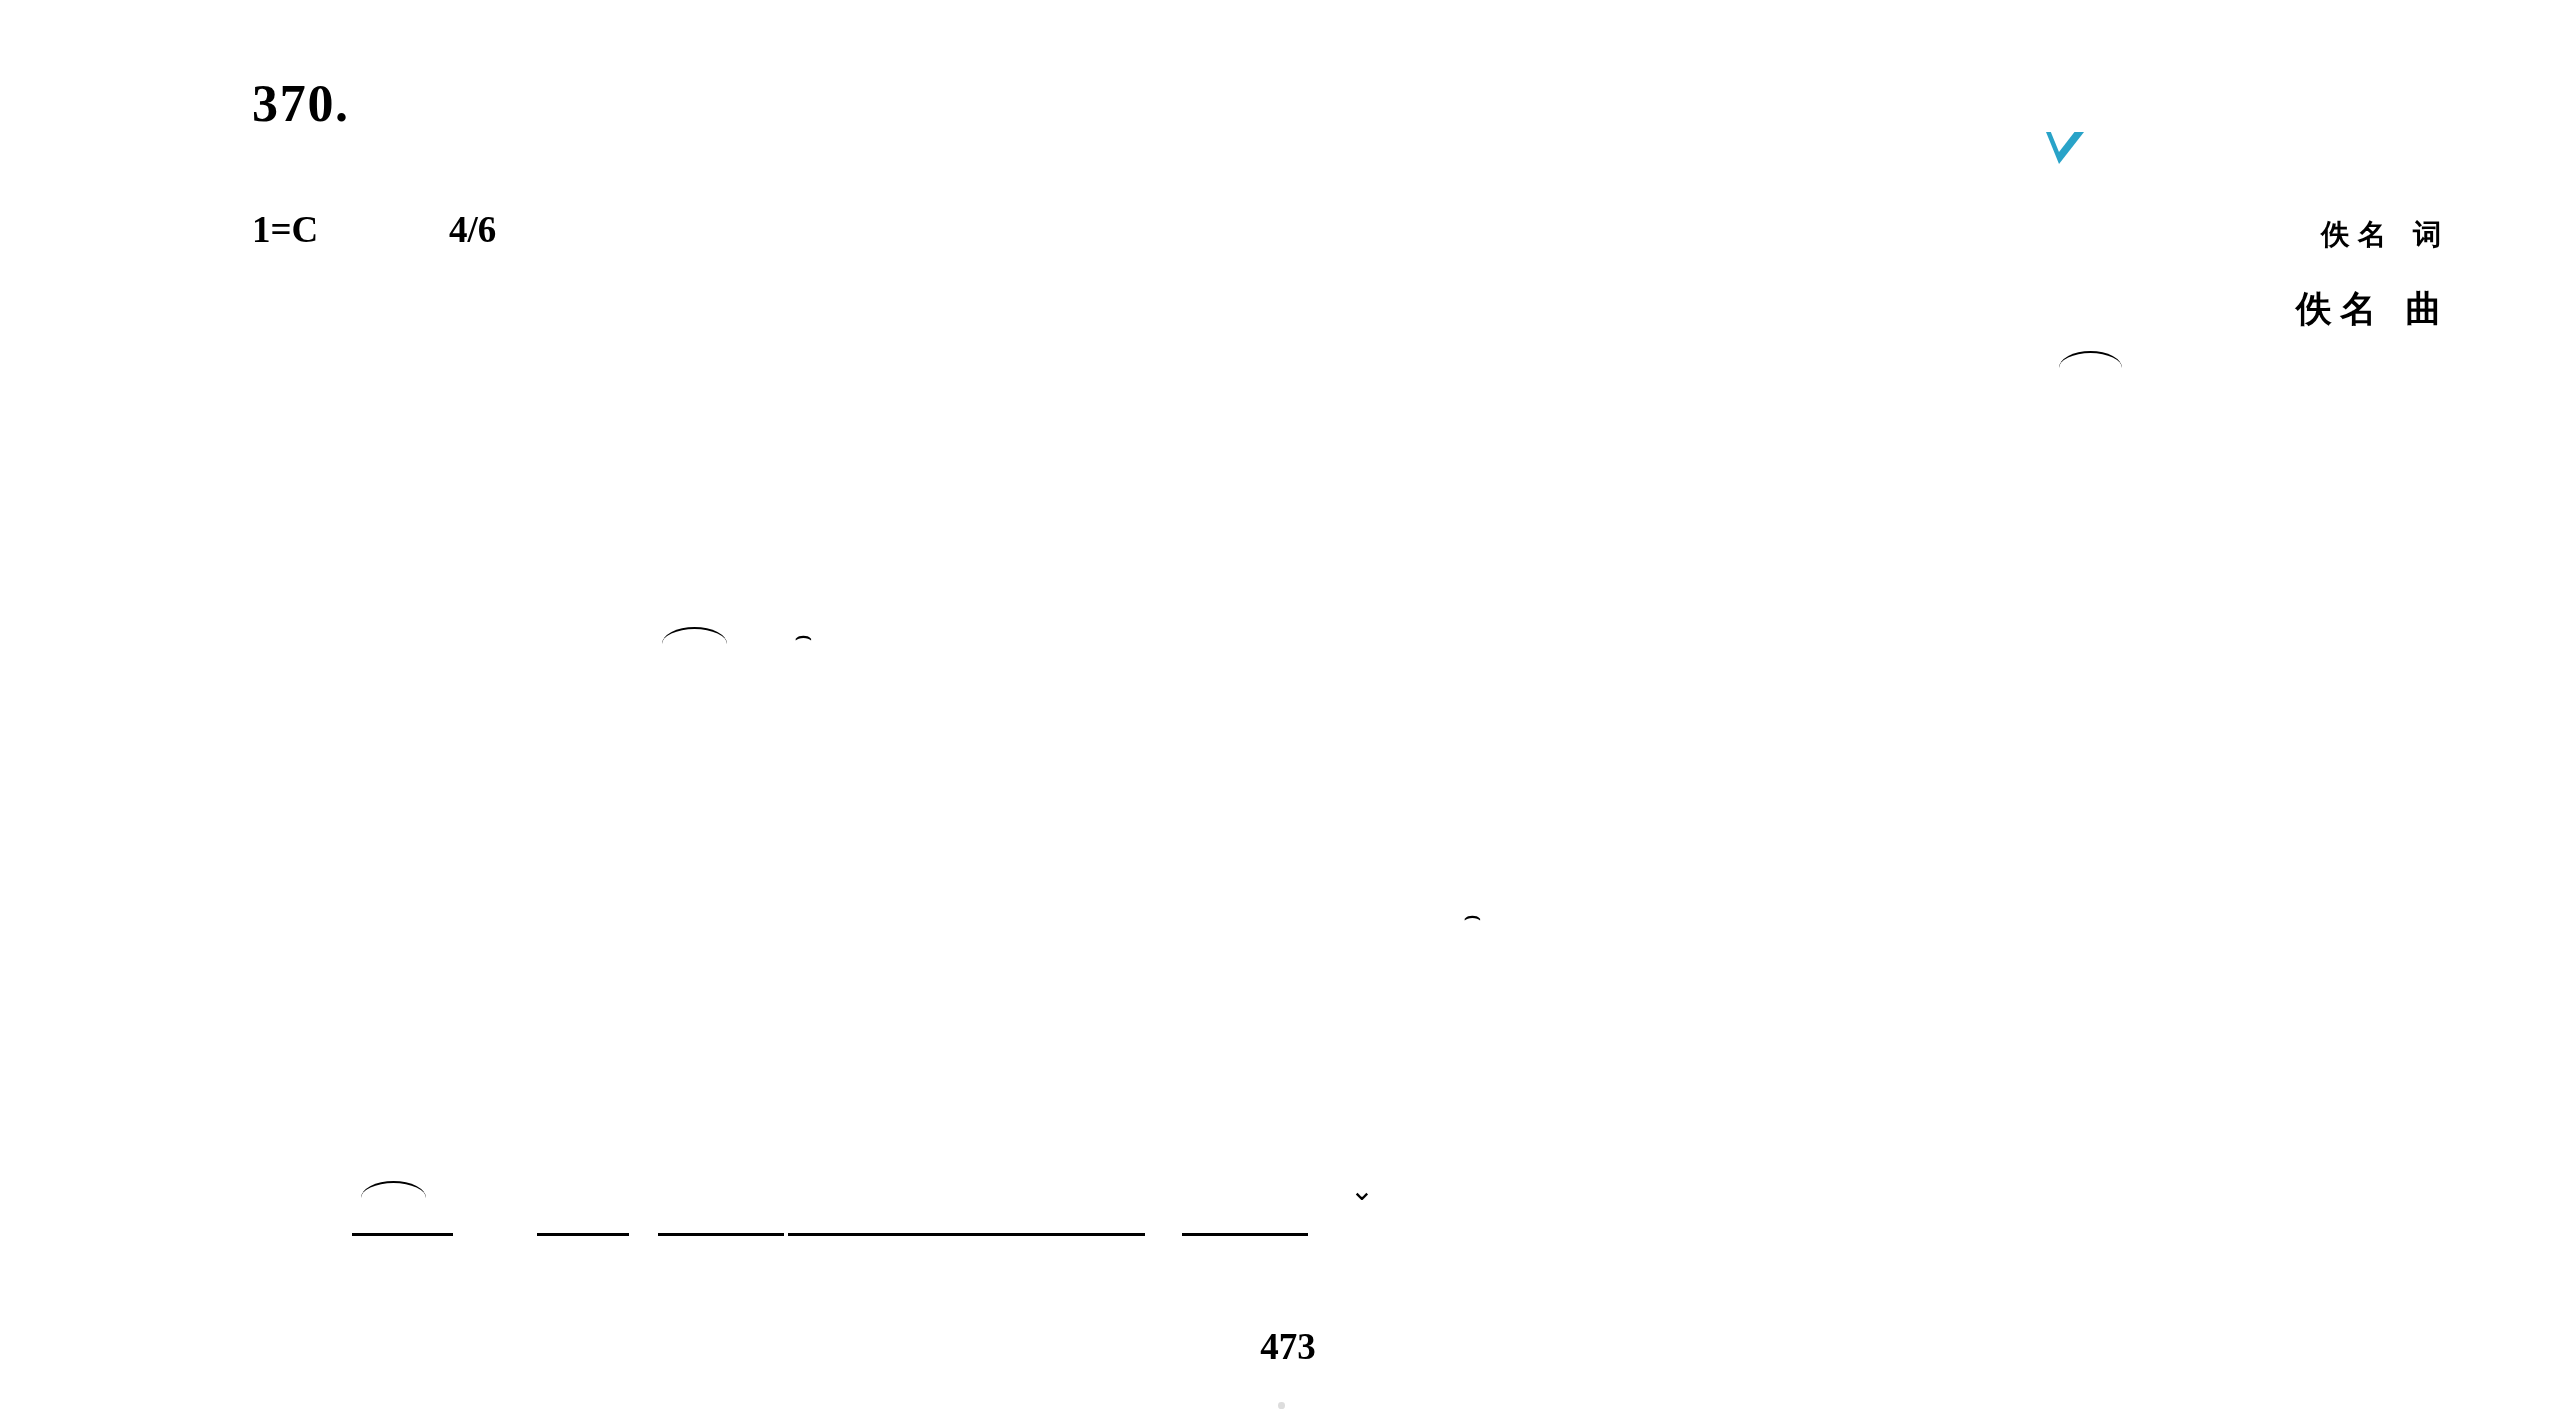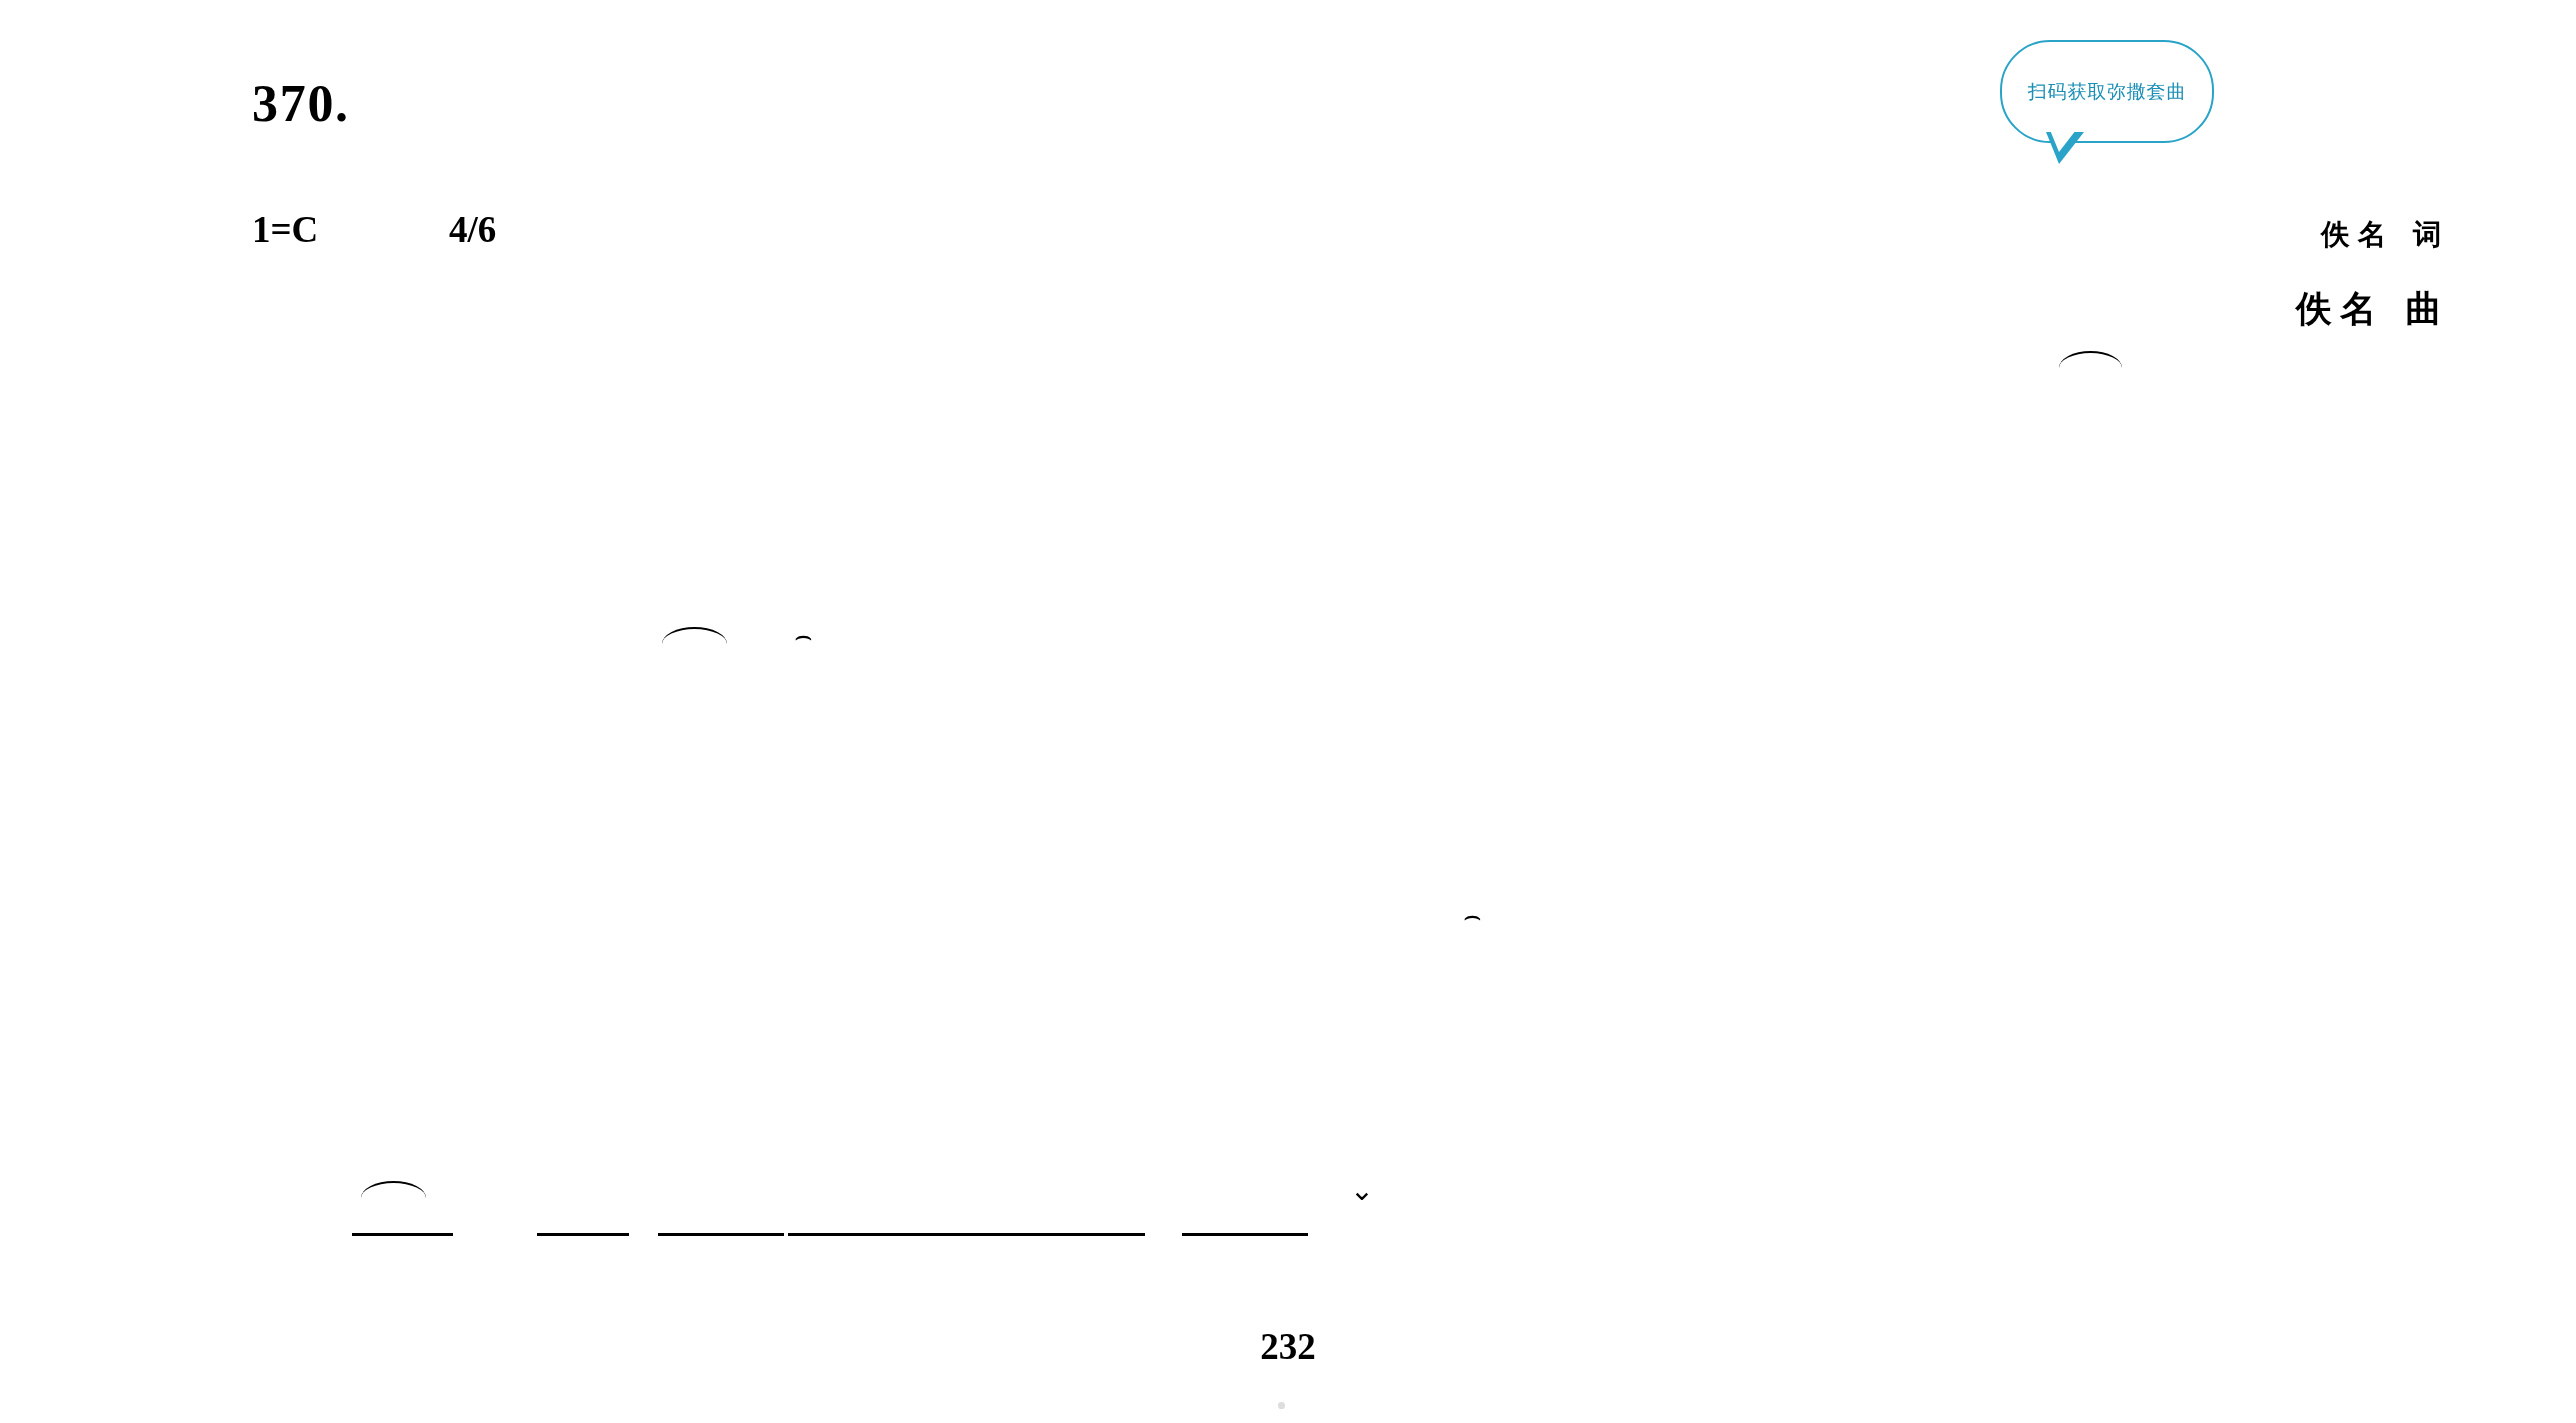--- a/index.html
+++ b/index.html
@@ -221,23 +221,20 @@
   <div class="song-number">370.</div>
   <div class="key-sig">1=C</div>
   <div class="time-sig">4/6</div>
   <div class="credit-lyric">佚名 词</div>
   <div class="credit-music">佚名 曲</div>
 
   <div class="qr">
     <div class="qrgrid" id="qrgrid"><i class="on"></i><i class="on"></i><i class="on"></i><i class="on"></i><i class="on"></i><i class="on"></i><i class="on"></i><i></i><i class="on"></i><i class="on"></i><i class="on"></i><i class="on"></i><i></i><i></i><i class="on"></i><i class="on"></i><i class="on"></i><i class="on"></i><i class="on"></i><i class="on"></i><i class="on"></i><i></i><i class="on"></i><i class="on"></i><i class="on"></i><i class="on"></i><i class="on"></i><i class="on"></i><i class="on"></i><i class="on"></i><i></i><i></i><i></i><i></i><i></i><i class="on"></i><i></i><i class="on"></i><i></i><i></i><i class="on"></i><i></i><i></i><i></i><i></i><i class="on"></i><i class="on"></i><i></i><i></i><i></i><i></i><i class="on"></i><i></i><i></i><i></i><i></i><i></i><i class="on"></i><i class="on"></i><i></i><i class="on"></i><i class="on"></i><i class="on"></i><i></i><i class="on"></i><i></i><i></i><i class="on"></i><i></i><i class="on"></i><i></i><i class="on"></i><i class="on"></i><i></i><i class="on"></i><i class="on"></i><i class="on"></i><i class="on"></i><i class="on"></i><i></i><i class="on"></i><i></i><i class="on"></i><i class="on"></i><i class="on"></i><i></i><i class="on"></i><i class="on"></i><i></i><i class="on"></i><i class="on"></i><i class="on"></i><i></i><i class="on"></i><i></i><i class="on"></i><i></i><i></i><i class="on"></i><i class="on"></i><i class="on"></i><i class="on"></i><i></i><i></i><i class="on"></i><i></i><i class="on"></i><i class="on"></i><i></i><i class="on"></i><i></i><i class="on"></i><i class="on"></i><i class="on"></i><i></i><i class="on"></i><i class="on"></i><i></i><i class="on"></i><i class="on"></i><i class="on"></i><i></i><i class="on"></i><i></i><i class="on"></i><i></i><i></i><i></i><i class="on"></i><i class="on"></i><i class="on"></i><i></i><i></i><i class="on"></i><i class="on"></i><i></i><i></i><i></i><i class="on"></i><i></i><i class="on"></i><i class="on"></i><i class="on"></i><i></i><i class="on"></i><i class="on"></i><i></i><i></i><i></i><i></i><i></i><i class="on"></i><i></i><i></i><i class="on"></i><i></i><i></i><i></i><i class="on"></i><i class="on"></i><i></i><i></i><i></i><i class="on"></i><i class="on"></i><i class="on"></i><i></i><i class="on"></i><i></i><i></i><i></i><i></i><i></i><i class="on"></i><i class="on"></i><i class="on"></i><i class="on"></i><i class="on"></i><i class="on"></i><i class="on"></i><i class="on"></i><i></i><i class="on"></i><i></i><i></i><i class="on"></i><i></i><i class="on"></i><i class="on"></i><i></i><i></i><i></i><i></i><i></i><i class="on"></i><i></i><i class="on"></i><i class="on"></i><i class="on"></i><i class="on"></i><i class="on"></i><i class="on"></i><i class="on"></i><i></i><i></i><i></i><i></i><i></i><i></i><i></i><i></i><i></i><i></i><i></i><i></i><i></i><i class="on"></i><i class="on"></i><i></i><i></i><i class="on"></i><i class="on"></i><i></i><i class="on"></i><i></i><i></i><i></i><i></i><i></i><i></i><i></i><i></i><i></i><i></i><i class="on"></i><i></i><i class="on"></i><i class="on"></i><i class="on"></i><i class="on"></i><i></i><i class="on"></i><i class="on"></i><i class="on"></i><i class="on"></i><i class="on"></i><i></i><i class="on"></i><i></i><i></i><i></i><i class="on"></i><i></i><i class="on"></i><i></i><i></i><i class="on"></i><i></i><i></i><i class="on"></i><i></i><i class="on"></i><i class="on"></i><i></i><i></i><i class="on"></i><i></i><i></i><i class="on"></i><i class="on"></i><i class="on"></i><i class="on"></i><i></i><i></i><i class="on"></i><i class="on"></i><i></i><i></i><i></i><i></i><i></i><i></i><i></i><i></i><i></i><i class="on"></i><i></i><i></i><i></i><i></i><i></i><i class="on"></i><i class="on"></i><i class="on"></i><i class="on"></i><i class="on"></i><i class="on"></i><i class="on"></i><i></i><i></i><i class="on"></i><i class="on"></i><i></i><i></i><i class="on"></i><i class="on"></i><i></i><i class="on"></i><i class="on"></i><i class="on"></i><i></i><i></i><i class="on"></i><i></i><i class="on"></i><i class="on"></i><i class="on"></i><i class="on"></i><i class="on"></i><i></i><i></i><i></i><i></i><i></i><i></i><i class="on"></i><i class="on"></i><i></i><i></i><i></i><i></i><i class="on"></i><i class="on"></i><i class="on"></i><i></i><i></i><i class="on"></i><i class="on"></i><i class="on"></i><i></i><i class="on"></i><i></i><i class="on"></i><i class="on"></i><i class="on"></i><i></i><i></i><i></i><i></i><i class="on"></i><i></i><i class="on"></i><i class="on"></i><i></i><i></i><i class="on"></i><i></i><i class="on"></i><i class="on"></i><i></i><i class="on"></i><i></i><i class="on"></i><i></i><i></i><i></i><i></i><i class="on"></i><i class="on"></i><i class="on"></i><i class="on"></i><i class="on"></i><i></i><i></i><i></i><i class="on"></i><i class="on"></i><i></i><i></i><i></i><i></i><i class="on"></i><i class="on"></i><i class="on"></i><i></i><i class="on"></i><i></i><i></i><i></i><i class="on"></i><i class="on"></i><i></i><i></i><i></i><i class="on"></i><i></i><i class="on"></i><i class="on"></i><i class="on"></i><i></i><i></i><i></i><i class="on"></i><i></i><i></i><i class="on"></i><i></i><i></i><i class="on"></i><i></i><i class="on"></i><i></i><i class="on"></i><i class="on"></i><i class="on"></i><i></i><i class="on"></i><i class="on"></i><i></i><i></i><i class="on"></i><i></i><i></i><i class="on"></i><i class="on"></i><i class="on"></i><i></i><i class="on"></i><i class="on"></i><i class="on"></i><i class="on"></i><i class="on"></i><i></i><i></i><i></i><i></i><i></i><i class="on"></i><i></i><i class="on"></i><i></i><i class="on"></i><i></i><i class="on"></i><i></i><i class="on"></i><i></i><i class="on"></i><i class="on"></i><i></i><i class="on"></i><i class="on"></i><i class="on"></i><i></i><i></i><i></i><i class="on"></i><i></i><i></i><i></i><i></i><i class="on"></i><i class="on"></i><i class="on"></i><i class="on"></i><i class="on"></i><i></i><i></i><i></i><i></i><i></i><i class="on"></i><i></i><i class="on"></i><i></i><i></i><i class="on"></i><i></i><i></i><i></i><i class="on"></i><i></i><i></i><i></i><i class="on"></i><i></i><i class="on"></i><i class="on"></i><i></i><i class="on"></i><i class="on"></i><i class="on"></i><i class="on"></i><i class="on"></i><i></i><i class="on"></i><i class="on"></i><i class="on"></i><i></i><i class="on"></i><i></i><i class="on"></i><i class="on"></i><i></i><i class="on"></i><i></i><i></i><i></i><i class="on"></i><i class="on"></i><i class="on"></i><i></i><i class="on"></i><i class="on"></i><i></i><i class="on"></i><i class="on"></i><i class="on"></i><i></i><i class="on"></i><i class="on"></i><i class="on"></i><i></i><i class="on"></i><i></i><i></i><i></i><i></i><i class="on"></i><i class="on"></i><i class="on"></i><i class="on"></i><i></i><i></i><i class="on"></i><i></i><i class="on"></i><i></i><i class="on"></i><i class="on"></i><i class="on"></i><i></i><i class="on"></i><i class="on"></i><i></i><i></i><i></i><i></i><i></i><i></i><i class="on"></i><i class="on"></i><i class="on"></i><i></i><i></i><i class="on"></i><i class="on"></i><i class="on"></i><i class="on"></i><i></i><i class="on"></i><i class="on"></i><i></i><i class="on"></i><i></i><i class="on"></i><i></i><i class="on"></i><i class="on"></i><i class="on"></i><i class="on"></i><i></i><i class="on"></i><i class="on"></i><i></i><i></i><i></i><i></i><i></i><i class="on"></i><i class="on"></i><i class="on"></i><i></i><i class="on"></i><i class="on"></i><i></i><i></i><i></i><i class="on"></i><i></i><i></i><i></i><i></i><i class="on"></i><i></i><i></i><i class="on"></i><i class="on"></i><i class="on"></i><i></i><i class="on"></i><i class="on"></i><i></i><i class="on"></i><i></i><i></i><i></i><i></i><i class="on"></i><i></i><i></i><i></i><i></i><i></i><i></i><i></i><i></i><i></i><i class="on"></i><i class="on"></i><i class="on"></i><i></i><i></i><i></i><i></i><i class="on"></i><i class="on"></i><i></i><i class="on"></i><i class="on"></i><i class="on"></i><i class="on"></i><i></i><i></i><i></i><i class="on"></i><i></i><i class="on"></i><i class="on"></i><i class="on"></i><i class="on"></i><i class="on"></i><i class="on"></i><i class="on"></i><i class="on"></i><i></i><i></i><i></i><i class="on"></i><i class="on"></i><i></i><i></i><i></i><i class="on"></i><i class="on"></i><i class="on"></i><i class="on"></i><i class="on"></i><i></i><i></i><i></i><i></i><i></i><i></i><i class="on"></i><i class="on"></i><i class="on"></i><i class="on"></i><i></i><i></i><i></i><i></i><i></i><i class="on"></i><i></i><i class="on"></i><i></i><i class="on"></i><i></i><i class="on"></i><i class="on"></i><i class="on"></i><i class="on"></i><i class="on"></i><i></i><i class="on"></i><i class="on"></i><i></i><i></i><i></i><i></i><i></i><i></i><i></i><i></i><i class="on"></i><i class="on"></i><i></i><i class="on"></i><i class="on"></i><i class="on"></i><i></i><i class="on"></i><i></i><i></i><i></i><i></i><i class="on"></i><i></i><i></i><i></i><i></i><i></i><i class="on"></i><i></i><i></i><i></i><i></i><i class="on"></i><i></i><i class="on"></i><i class="on"></i><i class="on"></i><i class="on"></i><i></i><i class="on"></i><i></i><i class="on"></i><i class="on"></i><i class="on"></i><i></i><i class="on"></i><i></i><i class="on"></i><i class="on"></i><i class="on"></i><i class="on"></i><i class="on"></i><i class="on"></i><i class="on"></i><i class="on"></i><i></i><i></i><i></i><i class="on"></i><i class="on"></i><i></i><i></i><i class="on"></i><i></i><i></i><i class="on"></i><i></i><i></i><i class="on"></i><i></i><i class="on"></i><i class="on"></i><i class="on"></i><i></i><i class="on"></i><i></i><i></i><i class="on"></i><i class="on"></i><i class="on"></i><i></i><i></i><i></i><i class="on"></i><i class="on"></i><i class="on"></i><i class="on"></i><i class="on"></i><i></i><i class="on"></i><i class="on"></i><i></i><i></i><i></i><i></i><i></i><i class="on"></i><i class="on"></i><i></i><i></i><i></i><i></i><i></i><i class="on"></i><i></i><i></i><i></i><i></i><i></i><i></i><i class="on"></i><i class="on"></i><i class="on"></i><i class="on"></i><i></i><i></i><i></i><i></i><i class="on"></i><i></i><i></i><i class="on"></i><i class="on"></i><i></i><i class="on"></i><i class="on"></i><i class="on"></i><i class="on"></i><i class="on"></i><i class="on"></i><i class="on"></i><i class="on"></i><i class="on"></i><i></i><i class="on"></i><i></i><i class="on"></i><i></i><i></i><i></i><i class="on"></i><i class="on"></i><i class="on"></i><i></i><i></i><i class="on"></i><i></i><i class="on"></i><i></i><i></i><i></i><i class="on"></i><i class="on"></i><i></i><i></i></div>
   </div>
 
-  <div class="bubble">
-    <span class="bubble-text">扫码获取弥撒套曲</span>
-  </div>
   <div class="bubble-tail"></div>
 
   <div id="score-root">
       <div class="system" style="top: 352px;">
         <div class="row">
           <div class="cell note" style="left: 302px; top: 0px; width: 42px;"></div>
           <div class="cell bar" style="left: 348px; top: 0px; width: 42px;"></div>
           <div class="cell note" style="left: 408px; top: 0px; width: 42px;"></div>
           <div class="cell note" style="left: 465px; top: 0px; width: 42px;"></div>
           <div class="cell note" style="left: 516px; top: 0px; width: 42px;"></div>
@@ -609,21 +606,21 @@
           <div class="cell lyric" style="left: 969px; top: 0px; width: 75px;"></div>
           <div class="cell lyric" style="left: 1044px; top: 0px; width: 75px;"></div>
           <div class="cell lyric" style="left: 1115px; top: 0px; width: 75px;"></div>
           <div class="cell lyric" style="left: 1195px; top: 0px; width: 75px;"></div>
           <div class="cell lyric" style="left: 1275px; top: 0px; width: 75px;"></div>
           <div class="cell lyric" style="left: 1354px; top: 0px; width: 75px;"></div>
         </div>
       </div>
     </div>
 
-  <div class="page-num">232</div>
+  <div class="page-num">473</div>
   <div class="watermark"></div>
 <div class="slur" style="left: 2059px; top: 351px; width: 63px;"></div>
     <div class="slur" style="left: 662px; top: 627px; width: 65px;"></div>
     <div class="fermata" style="left: 794px; top: 619px;">⌢</div>
     <div class="fermata" style="left: 1463px; top: 899px;">⌢</div>
     <div class="slur" style="left: 361px; top: 1181px; width: 65px;"></div>
     <div class="fermata" style="left: 1350px; top: 1174px;">⌄</div>
     <div style="position: absolute; left: 352px; top: 1233px; width: 101px; height: 0px; border-bottom: 3.4px solid rgb(0, 0, 0);"></div>
     <div style="position: absolute; left: 537px; top: 1233px; width: 92px; height: 0px; border-bottom: 3.4px solid rgb(0, 0, 0);"></div>
     <div style="position: absolute; left: 658px; top: 1233px; width: 126px; height: 0px; border-bottom: 3.4px solid rgb(0, 0, 0);"></div>

